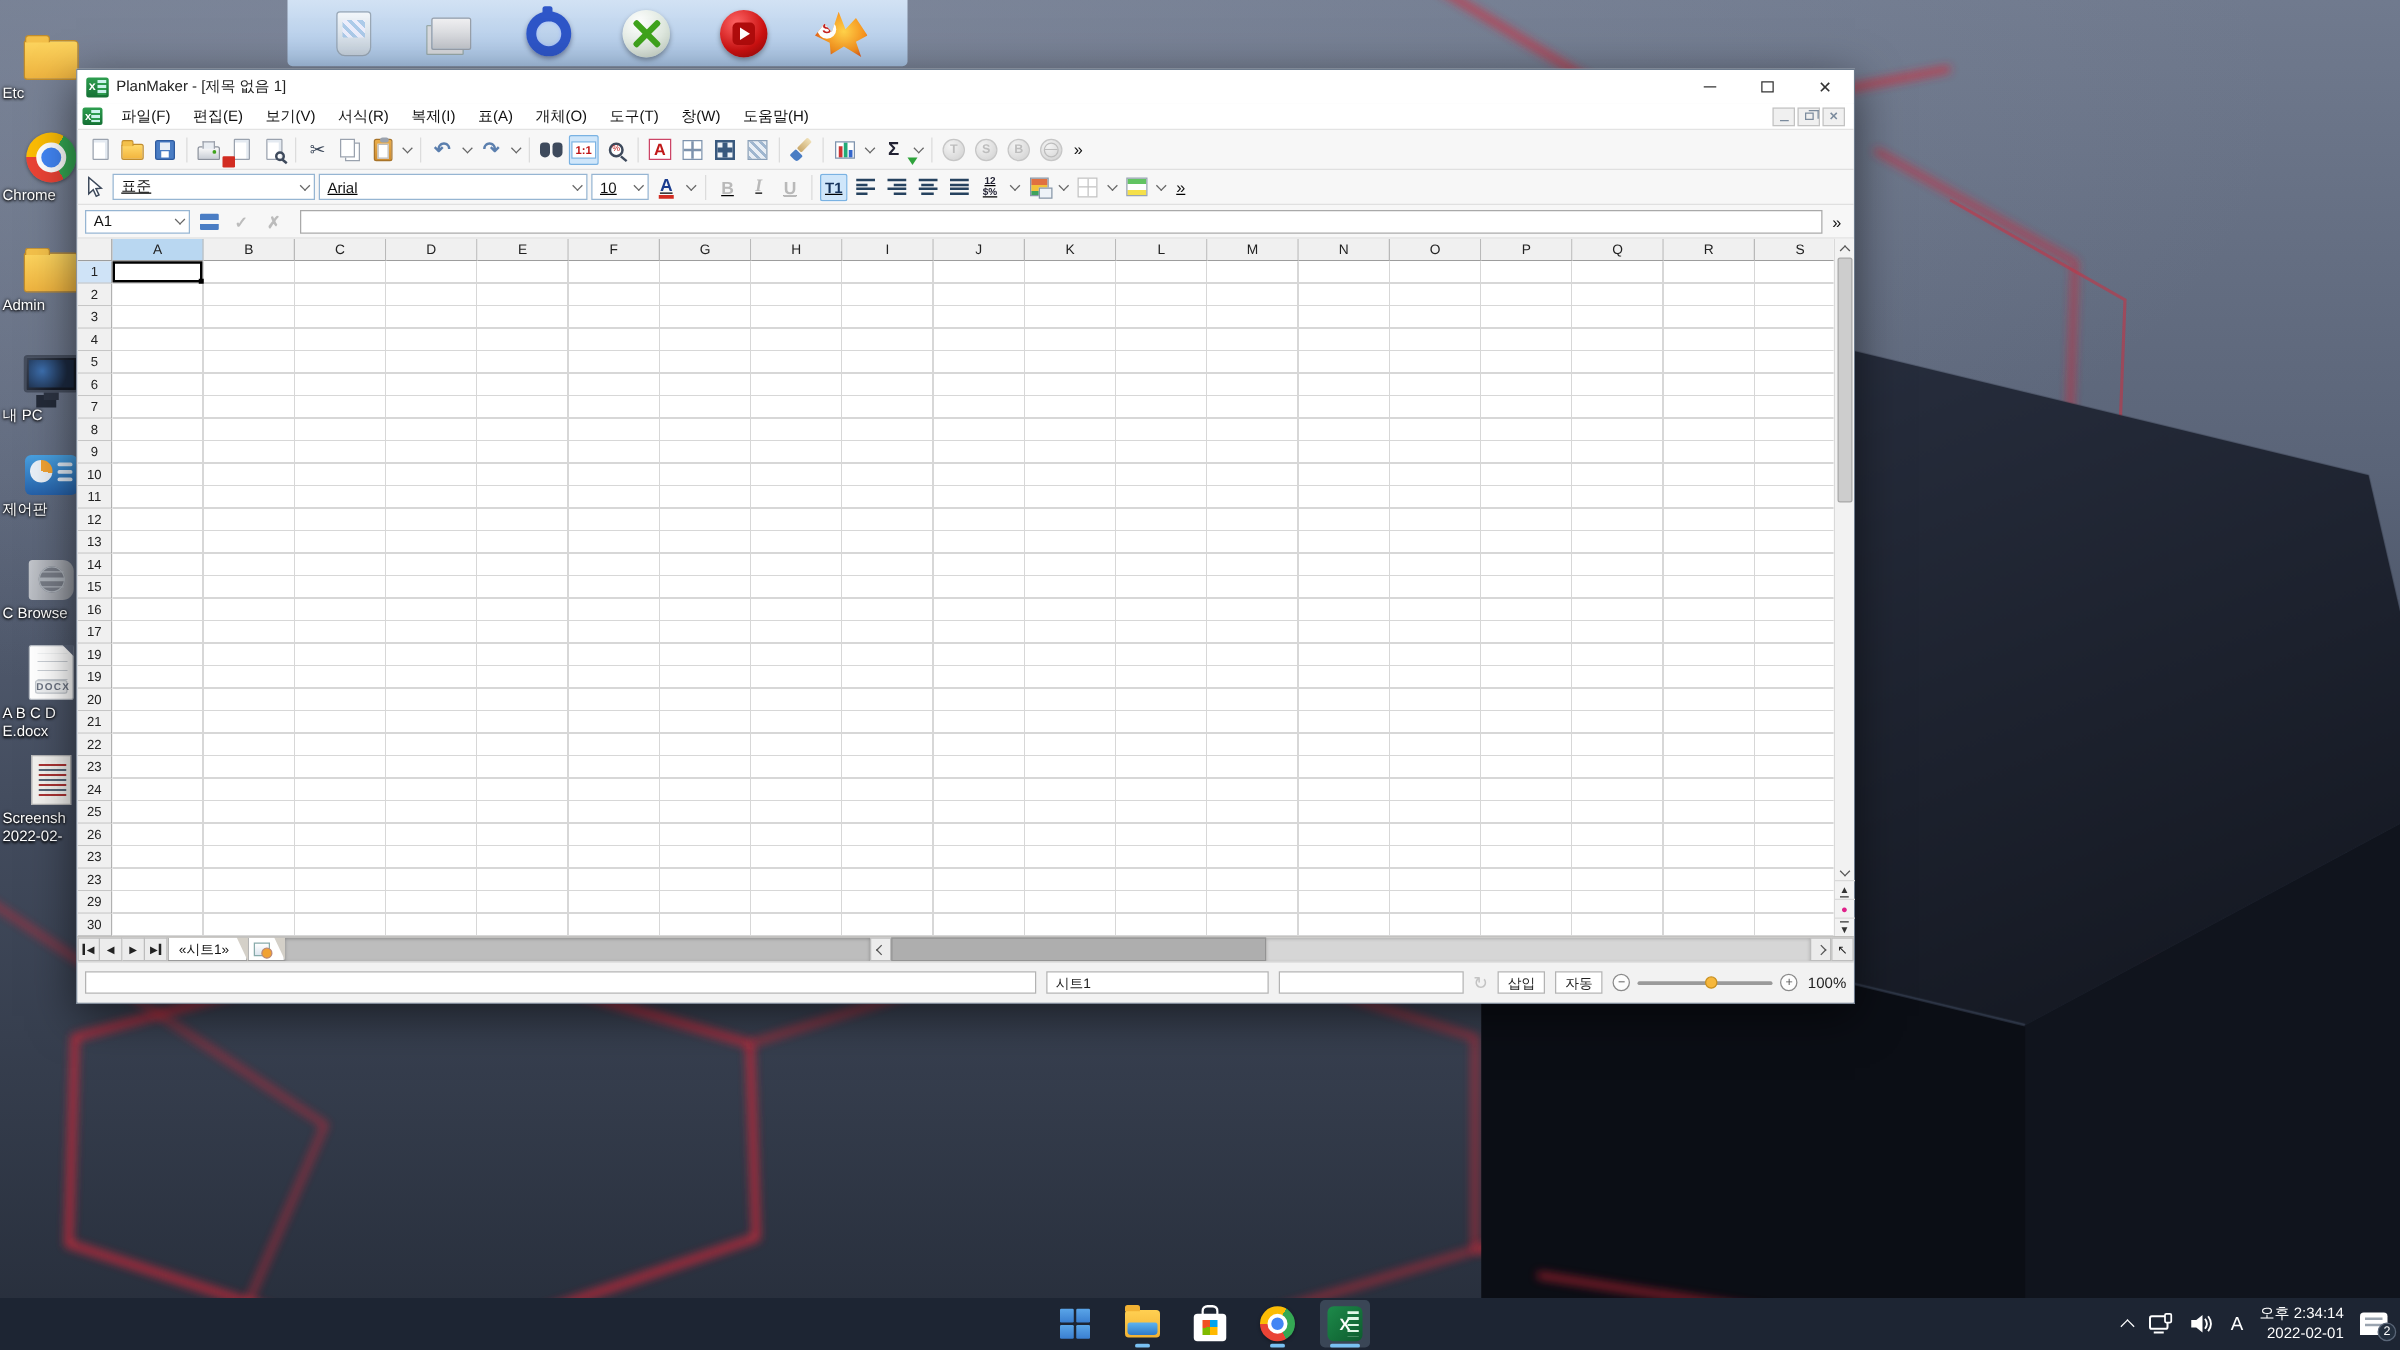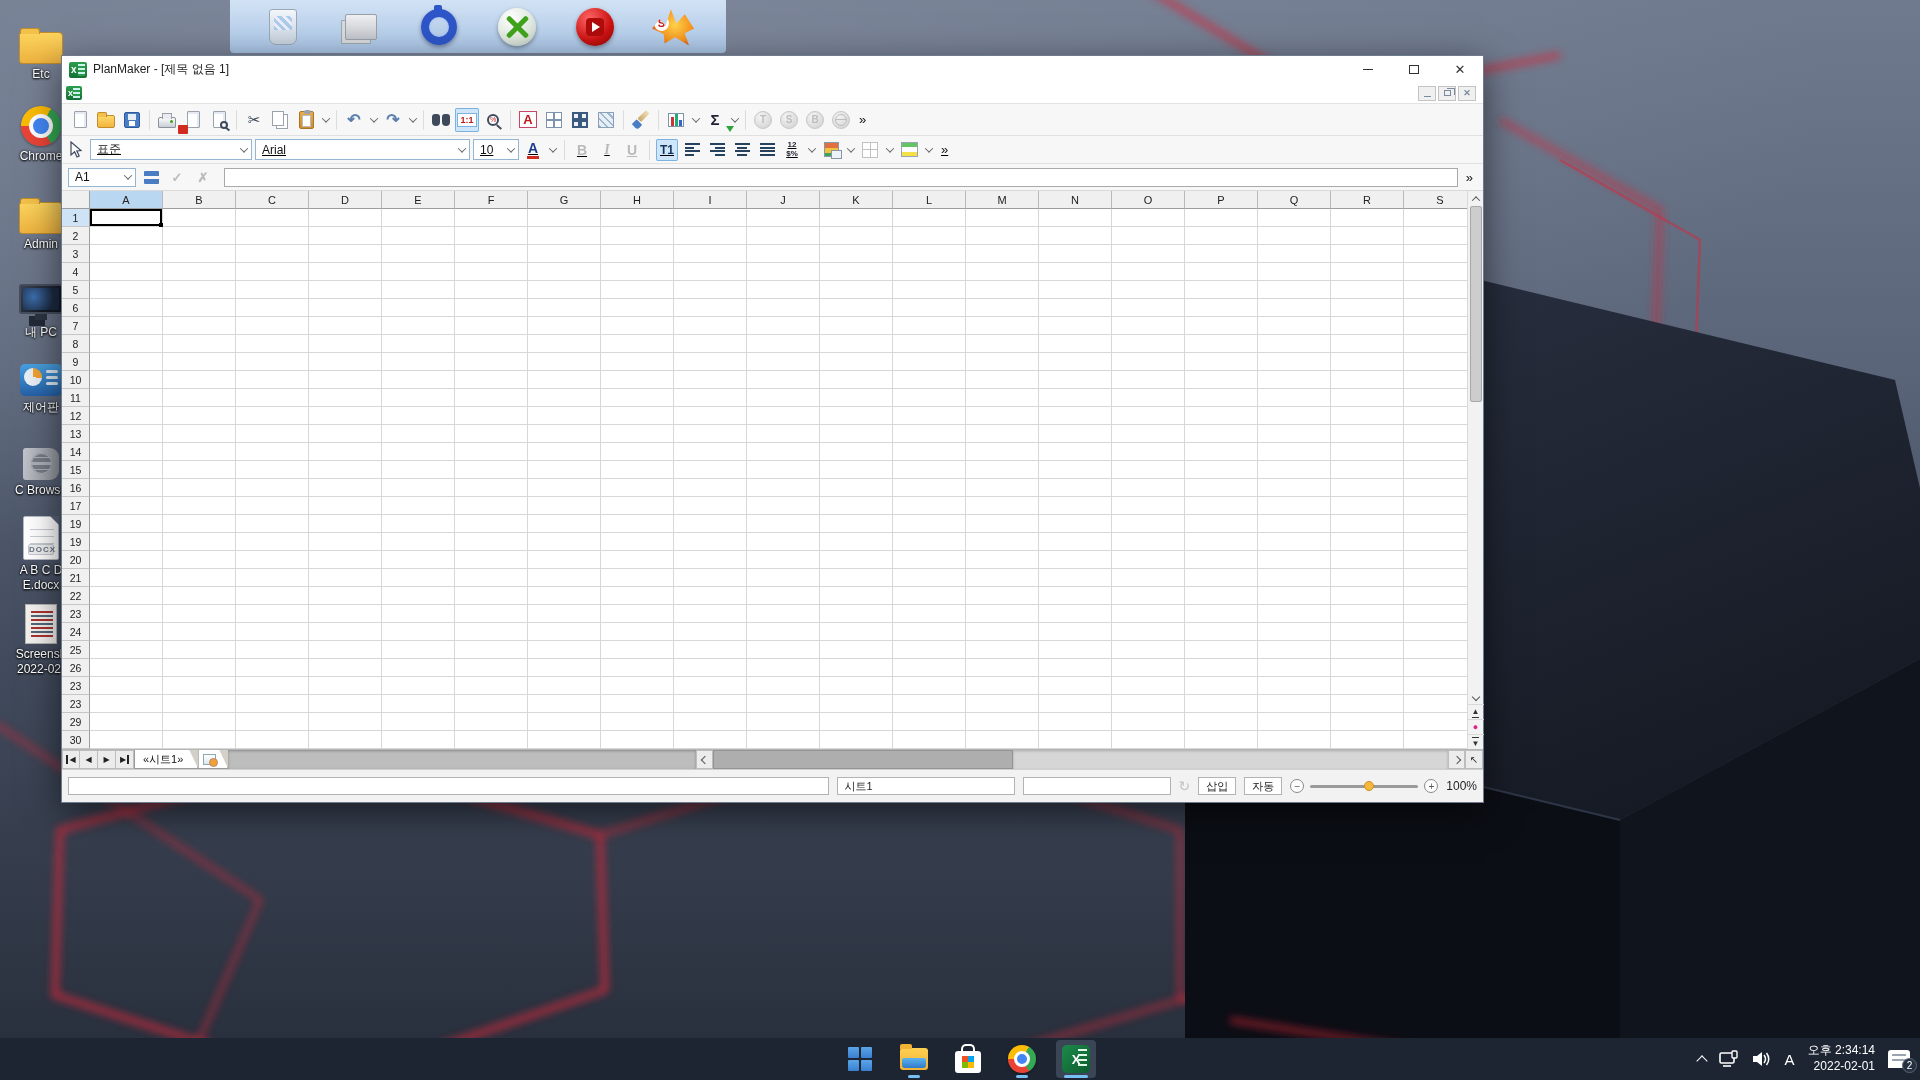--- a/index.html
+++ b/index.html
@@ -23,21 +23,21 @@
   .dk-xbox::before { transform:rotate(45deg); } .dk-xbox::after { transform:rotate(-45deg); }
   .dk-yt { background:radial-gradient(circle at 35% 28%, #f66, #cc1111 60%, #880808); box-shadow:0 2px 4px rgba(0,0,0,.35); }
   .dk-yt::before { content:""; position:absolute; left:10px; top:10px; width:18px; height:18px; background:#b00c0c; border-radius:4px; }
   .dk-yt::after { content:""; position:absolute; left:16px; top:14px; border-left:8px solid #fff; border-top:5px solid transparent; border-bottom:5px solid transparent; }
   .dk-phx { width:42px; height:38px; position:relative;
       background:radial-gradient(circle at 55% 45%, #ffd24a, #f6921e 55%, #d2451e 85%);
       clip-path:polygon(0 55%,18% 30%,32% 48%,45% 5%,58% 42%,78% 18%,100% 55%,78% 68%,88% 100%,55% 78%,30% 95%,28% 70%); }
   .phx-s { position:absolute; left:2px; top:8px; width:15px; height:15px; border-radius:50%; background:#fff; color:#c42222; font-size:11px; font-weight:bold; display:flex; align-items:center; justify-content:center; }
 
   
-  .dicon { position:absolute; left:2px; width:78px; text-align:center; color:#fff; font-size:12px; text-shadow:0 1px 2px #000,0 0 3px #000; }
+  .dicon { position:absolute; left:2px; width:78px; text-align:left; color:#fff; font-size:12px; text-shadow:0 1px 2px #000,0 0 3px #000; }
   .dicon .art { height:46px; display:flex; align-items:flex-end; justify-content:center; margin-bottom:3px; }
   .ic-folder { width:44px; height:32px; background:linear-gradient(#fcd45e,#eeb33f); border:1px solid #c08c2c; border-radius:2px 4px 3px 3px; position:relative; }
   .ic-folder::before { content:""; position:absolute; left:0; top:-5px; width:18px; height:5px; background:#f3c04a; border:1px solid #c08c2c; border-bottom:none; border-radius:3px 3px 0 0; }
   .chrome { width:40px; height:40px; border-radius:50%; position:relative;
       background:conic-gradient(from 150deg,#ea4335 0 120deg,#fbbc05 120deg 240deg,#34a853 240deg 360deg); box-shadow:0 1px 3px rgba(0,0,0,.4); }
   .chrome::after { content:""; position:absolute; left:50%; top:50%; width:16px; height:16px; transform:translate(-50%,-50%);
       background:#4285f4; border:4px solid #fff; border-radius:50%; }
   .ic-pc { width:44px; height:30px; background:linear-gradient(130deg,#3a4252,#141924 70%); border:2px solid #454d5d; border-radius:3px; position:relative; }
   .ic-pc::before { content:""; position:absolute; inset:2px; background:radial-gradient(circle at 30% 40%, #3d6fae, #1b2940 70%); }
   .ic-pc::after { content:""; position:absolute; left:14px; bottom:-8px; width:12px; height:6px; background:#2c3342; box-shadow:-4px 4px 0 2px #232a38; }
@@ -155,21 +155,21 @@
   .al-j i { width:100%; }
   .ic-num { font-size:8px; line-height:1.1; color:#223; text-align:center; font-weight:bold; }
   .ic-cond { width:15px; height:15px; border:1px solid #8897a8; background:linear-gradient(#e07040 0 5px,#f2c23a 5px 10px,#3fa35c 10px 15px); position:relative; }
   .ic-cond::after { content:""; position:absolute; right:-4px; bottom:-3px; width:9px; height:7px; background:#eef3f8; border:1px solid #8897a8; }
   .ic-bdd { width:16px; height:16px; border:1px solid #c2c2c2; background:
       linear-gradient(#c2c2c2,#c2c2c2) center/1px 100% no-repeat,
       linear-gradient(#c2c2c2,#c2c2c2) center/100% 1px no-repeat,#fff; }
   .ic-cs { width:17px; height:15px; border:1px solid #98a4b2; background:linear-gradient(#62c462 0 4px,#fff 4px 9px,#f5e04a 9px 15px); }
 
   .fbar { height:27px; background:#f7f7f7; border-bottom:1px solid #d9d9d9; display:flex; align-items:center; padding:0 6px; gap:4px; flex:0 0 auto; }
-  .fbar .combo { width:68px; height:19px; }
+  .fbar .combo { width:84px; height:19px; }
   .f-eq { width:15px; height:13px; background:linear-gradient(#4a7dc4 0 5px,#f7f7f7 5px 8px,#4a7dc4 8px 13px); border-radius:1px; }
   .f-ck { font-size:13px; font-weight:bold; color:#bcbcbc; }
   .f-input { flex:1; height:19px; background:#fff; border:1px solid #a9a9a9; margin-left:6px; }
 
   
   .gridwrap { flex:1; display:flex; min-height:0; background:#fff; }
   .gridmain { flex:1; display:flex; flex-direction:column; overflow:hidden; position:relative; }
   .headrow { display:flex; height:18px; flex:0 0 auto; }
   .corner { width:28px; height:18px; background:#f0f0f0; border-right:1px solid #9d9d9d; border-bottom:1px solid #9d9d9d; flex:0 0 auto; }
   .colhead { display:flex; flex:1; overflow:hidden; }
@@ -390,20 +390,33 @@
         <div class="wbtn">
             <span>✕</span>
           </div>
       </div>
     </div>
 
     <div class="menubar">
       <div class="pmico">
           <span>x</span>
         </div>
+      <div style="display:flex">
+
+      <span class="menu-item">파일(F)</span>
+          <span class="menu-item">편집(E)</span>
+          <span class="menu-item">보기(V)</span>
+          <span class="menu-item">서식(R)</span>
+          <span class="menu-item">복제(I)</span>
+          <span class="menu-item">표(A)</span>
+          <span class="menu-item">개체(O)</span>
+          <span class="menu-item">도구(T)</span>
+          <span class="menu-item">창(W)</span>
+          <span class="menu-item">도움말(H)</span>
+        </div>
       <div class="mdi-btns">
         <div class="mdi">
             <span class="glyph-min"></span>
           </div>
         <div class="mdi">
             <span class="glyph-restore"></span>
           </div>
         <div class="mdi">
             <span>✕</span>
           </div>

